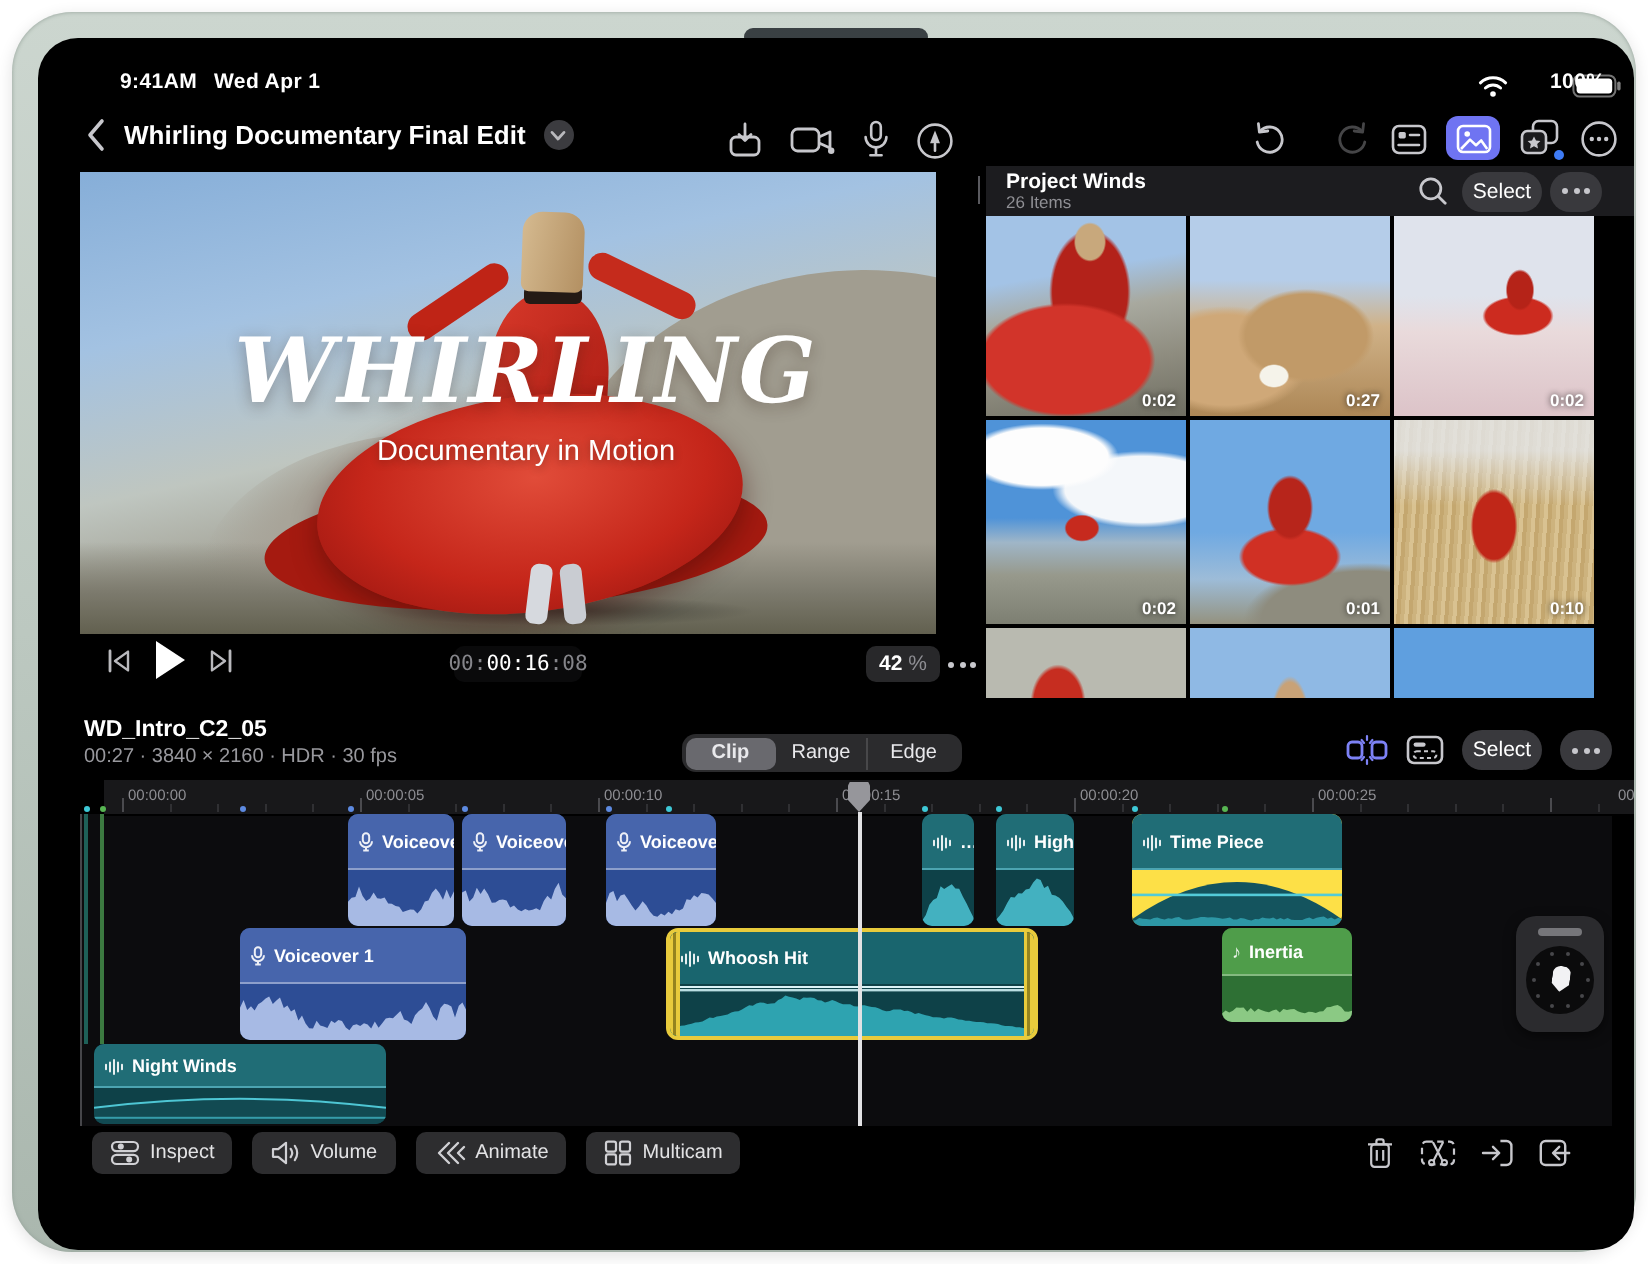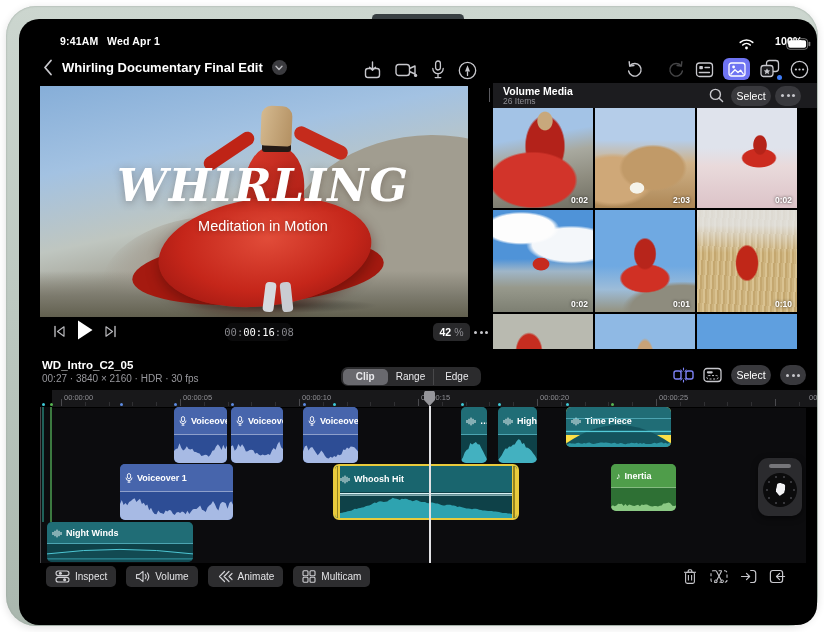--- a/index.html
+++ b/index.html
@@ -252,21 +252,21 @@
       <div class="red" id="skirt2"></div>
       <div class="red" id="armL"></div>
       <div class="red" id="armR"></div>
       <div class="red" id="torso"></div>
       <div class="red" id="skirt1"></div>
       <div class="red" id="legA"></div>
       <div class="red" id="legB"></div>
       <div class="red" id="hair"></div>
       <div class="red" id="hat"></div>
       <div class="abs" id="vtitle">WHIRLING</div>
-      <div class="abs" id="vsub">Meditation in Motion</div>
+      <div class="abs" id="vsub">Documentary in Motion</div>
     </div>
 
     <span class="abs" id="skipb">
       <svg width="13" height="13" viewBox="0 0 13 13">
           <path d="M2 1.5v10" stroke="#b9b9bd" stroke-width="1.4" stroke-linecap="round"></path>
           <path d="M11 1.8v9.4L4.5 6.5z" fill="none" stroke="#b9b9bd" stroke-width="1.2" stroke-linejoin="round"></path>
         </svg>
     </span>
     <span class="abs" id="playb">
       <svg width="18" height="22" viewBox="0 0 18 22">
@@ -292,21 +292,21 @@
         <span class="dots3">
           <i></i>
           <i></i>
           <i></i>
         </span>
       </span>
 
     <div class="abs" id="panel-grip"></div>
     <div class="abs" id="media-header">
       <div id="media-title-wrap">
-        <div id="media-title">Volume Media</div>
+        <div id="media-title">Project Winds</div>
         <div id="media-count">26 Items</div>
       </div>
       <span id="media-search">
         <svg width="15" height="15" viewBox="0 0 15 15">
             <circle cx="6.4" cy="6.4" r="5" fill="none" stroke="#c7c7cc" stroke-width="1.4"></circle>
             <path d="M10.2 10.2 13.6 13.6" stroke="#c7c7cc" stroke-width="1.4" stroke-linecap="round"></path>
           </svg>
       </span>
       <span class="pill" id="media-select">Select</span>
       <span class="pill" id="media-more">
@@ -315,21 +315,21 @@
             <i></i>
             <i></i>
           </span>
         </span>
     </div>
     <div class="abs" id="media-grid">
         <div class="media-item sc-dervish-closeup">
           <span class="dur">0:02</span>
         </div>
         <div class="media-item sc-desert-rocks">
-          <span class="dur">2:03</span>
+          <span class="dur">0:27</span>
         </div>
         <div class="media-item sc-salt-flat">
           <span class="dur">0:02</span>
         </div>
         <div class="media-item sc-clouds-badlands">
           <span class="dur">0:02</span>
         </div>
         <div class="media-item sc-spin-blue-sky">
           <span class="dur">0:01</span>
         </div>
@@ -506,21 +506,21 @@
               </svg>
             </span>
             <span>High…</span>
           </div>
           <div class="clip-wave" style="border-top: 1px solid rgba(120, 220, 235, 0.5);">
             <svg width="39" height="28" viewBox="0 0 39 28" preserveAspectRatio="none">
               <polygon points="0,28 0.0,24.9 1.9,22.8 3.7,20.2 5.6,16.5 7.4,13.5 9.3,13.8 11.1,11.6 13.0,11.8 14.9,9.7 16.7,9.4 18.6,6.3 20.4,4.3 22.3,5.0 24.1,9.0 26.0,7.9 27.9,12.4 29.7,12.7 31.6,13.9 33.4,15.7 35.3,18.5 37.1,20.8 39.0,24.2 39,28" fill="#43b1c0"></polygon>
             </svg>
           </div>
         </div>
-        <div class="clip" style="left: 547px; top: 388px; width: 105px; height: 40px; background: #fde047;">
+        <div class="clip" style="left: 547px; top: 388px; width: 105px; height: 56px; background: #fde047;">
           <div class="clip-label" style="height: 28px; background: rgb(32, 109, 118);">
             <span style="display: flex; align-items: center; color: rgb(255, 255, 255); opacity: 0.9;">
               <svg width="10" height="9" viewBox="0 0 10 9">
                 <path d="M1 3.4v2.2 M3 2.2v4.6 M5 1v7 M7 2.2v4.6 M9 3.4v2.2" stroke="currentColor" stroke-width="1" stroke-linecap="round"></path>
               </svg>
             </span>
             <span>Time Piece</span>
           </div>
           <div class="clip-wave" style="border-top: 1px solid rgba(120, 220, 235, 0.5);">
             <svg width="105" height="28" viewBox="0 0 105 28" preserveAspectRatio="none">

